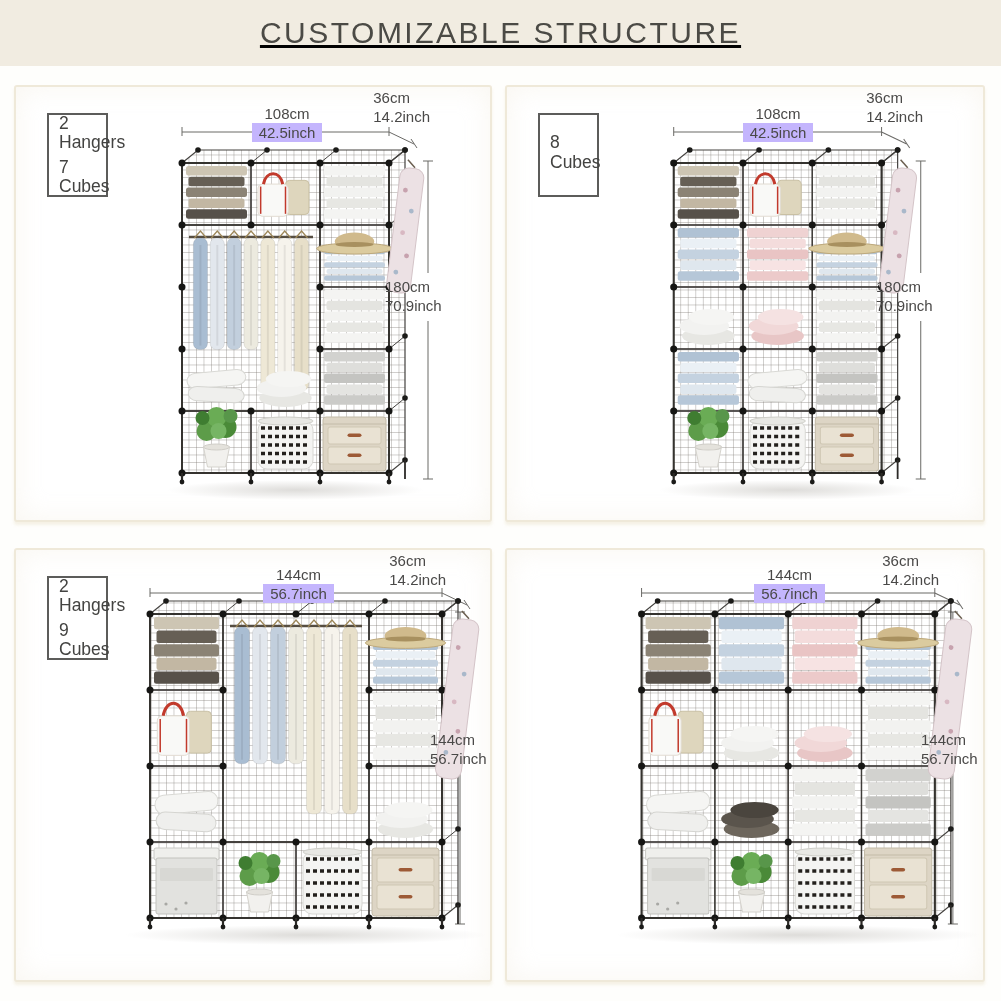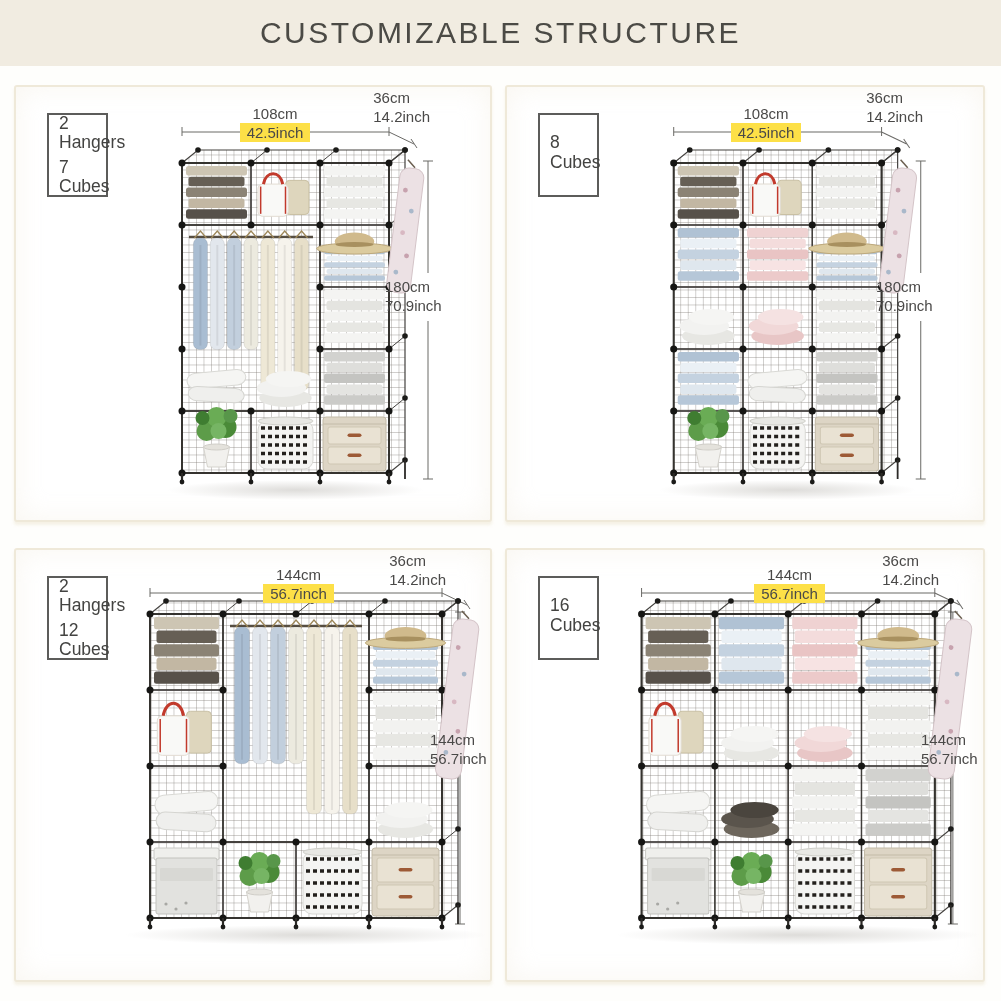--- a/index.html
+++ b/index.html
@@ -2,21 +2,21 @@
 <html><head>
 <meta charset="utf-8">
 <style>
   html,body{margin:0;padding:0}
   body{
     width:1001px;height:1001px;position:relative;overflow:hidden;
     background:#fefefc;font-family:"Liberation Sans",sans-serif;
   }
   .title-band{
     position:absolute;left:0;top:0;width:1001px;height:66px;
-    background:#f1ece1;display:flex;align-items:center;justify-content:center;
+    background:#f1ece1;display:flex;align-items:center;justify-content:center;text-decoration:underline;
   }
   .title-band h1{
     margin:0;font-size:30px;font-weight:300;letter-spacing:2.5px;color:#4b4a45;
   }
   .panel{
     position:absolute;background:#ffffff;border:2px solid #efe9d9;border-radius:3px;
     box-sizing:border-box;
     box-shadow:0 3px 3px rgba(238,231,212,.55), inset 0 0 28px rgba(242,236,222,.45);
   }
   #p0{left:14px;top:85px;width:478px;height:437px}
@@ -25,23 +25,23 @@
   #p3{left:505px;top:548px;width:480px;height:434px}
   .unit-svg{position:absolute;left:0;top:0;width:100%;height:100%;z-index:1}
   .label-box{
     position:absolute;left:31px;top:26px;width:61px;height:84px;z-index:3;
     border:2px solid #5c5c5a;box-sizing:border-box;background:#fff;
     display:flex;flex-direction:column;justify-content:center;
     padding-left:10px;gap:5px;color:#434341;font-size:17.5px;line-height:1.1;
   }
   .dim{position:absolute;color:#4a4948;font-size:15px;line-height:19px;z-index:3}
   .dim-width{text-align:center}
-  #p0 .dim-width,#p1 .dim-width{left:154px;width:210px;top:17px}
+  #p0 .dim-width,#p1 .dim-width{left:166px;width:210px;top:17px}
   #p2 .dim-width,#p3 .dim-width{left:160px;width:245px;top:15px}
-  .on-line span{background:#fde047;padding:0 7px;display:inline-block}
+  .on-line span{background:#c4b5fd;padding:0 7px;display:inline-block}
   #p0 .dim-depth,#p1 .dim-depth{right:60px;top:1px;text-align:left}
   #p2 .dim-depth,#p3 .dim-depth{right:44px;top:1px;text-align:left}
   #p0 .dim-height,#p1 .dim-height{left:369px;top:190px}
   #p2 .dim-height,#p3 .dim-height{left:414px;top:180px}
 </style>
 </head>
 <body>
 
 <div>
 
@@ -611,21 +611,21 @@
         <line x1="280" y1="368" x2="280" y2="376" stroke="#2c2a27" stroke-width="2.2"></line>
         <circle cx="280" cy="377" r="2.4" fill="#1b1b19"></circle>
         <line x1="353" y1="368" x2="353" y2="376" stroke="#2c2a27" stroke-width="2.2"></line>
         <circle cx="353" cy="377" r="2.4" fill="#1b1b19"></circle>
         <line x1="426" y1="368" x2="426" y2="376" stroke="#2c2a27" stroke-width="2.2"></line>
         <circle cx="426" cy="377" r="2.4" fill="#1b1b19"></circle>
         <line x1="442" y1="355" x2="442" y2="374" stroke="#2c2a27" stroke-width="1.8"></line>
       </svg>
     <div class="label-box">
       <div>2 Hangers</div>
-      <div>12 Cubes</div>
+      <div>9 Cubes</div>
     </div>
     <div class="dim dim-width">
       <div>144cm</div>
       <div class="on-line"><span>56.7inch</span></div>
     </div>
     <div class="dim dim-depth">
       <div>36cm</div>
       <div>14.2inch</div>
     </div>
     <div class="dim dim-height">
@@ -814,24 +814,20 @@
         <line x1="207" y1="368" x2="207" y2="376" stroke="#2c2a27" stroke-width="2.2"></line>
         <circle cx="207" cy="377" r="2.4" fill="#1b1b19"></circle>
         <line x1="280" y1="368" x2="280" y2="376" stroke="#2c2a27" stroke-width="2.2"></line>
         <circle cx="280" cy="377" r="2.4" fill="#1b1b19"></circle>
         <line x1="353" y1="368" x2="353" y2="376" stroke="#2c2a27" stroke-width="2.2"></line>
         <circle cx="353" cy="377" r="2.4" fill="#1b1b19"></circle>
         <line x1="426" y1="368" x2="426" y2="376" stroke="#2c2a27" stroke-width="2.2"></line>
         <circle cx="426" cy="377" r="2.4" fill="#1b1b19"></circle>
         <line x1="442" y1="355" x2="442" y2="374" stroke="#2c2a27" stroke-width="1.8"></line>
       </svg>
-    <div class="label-box">
-      <div>16 Cubes</div>
-      <div></div>
-    </div>
     <div class="dim dim-width">
       <div>144cm</div>
       <div class="on-line"><span>56.7inch</span></div>
     </div>
     <div class="dim dim-depth">
       <div>36cm</div>
       <div>14.2inch</div>
     </div>
     <div class="dim dim-height">
       <div>144cm</div>

